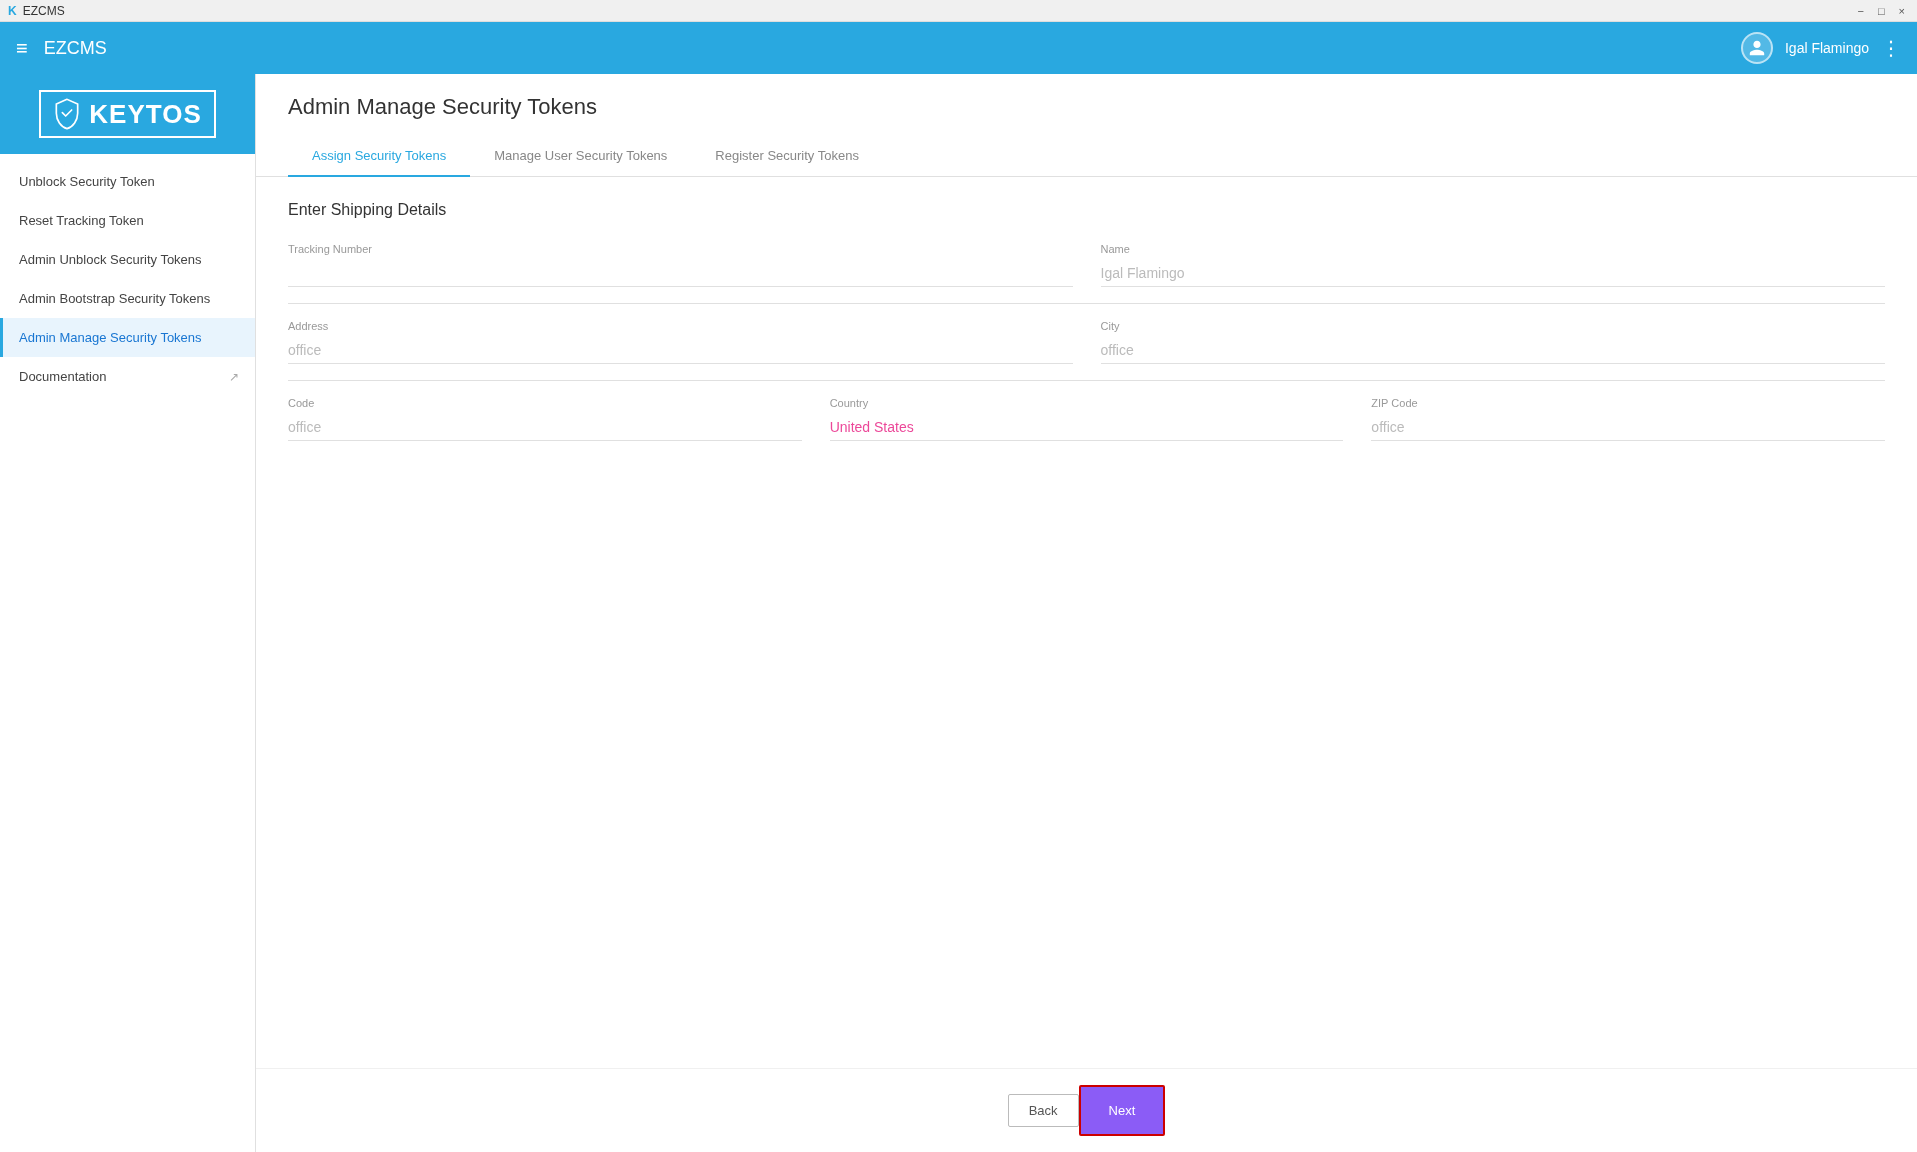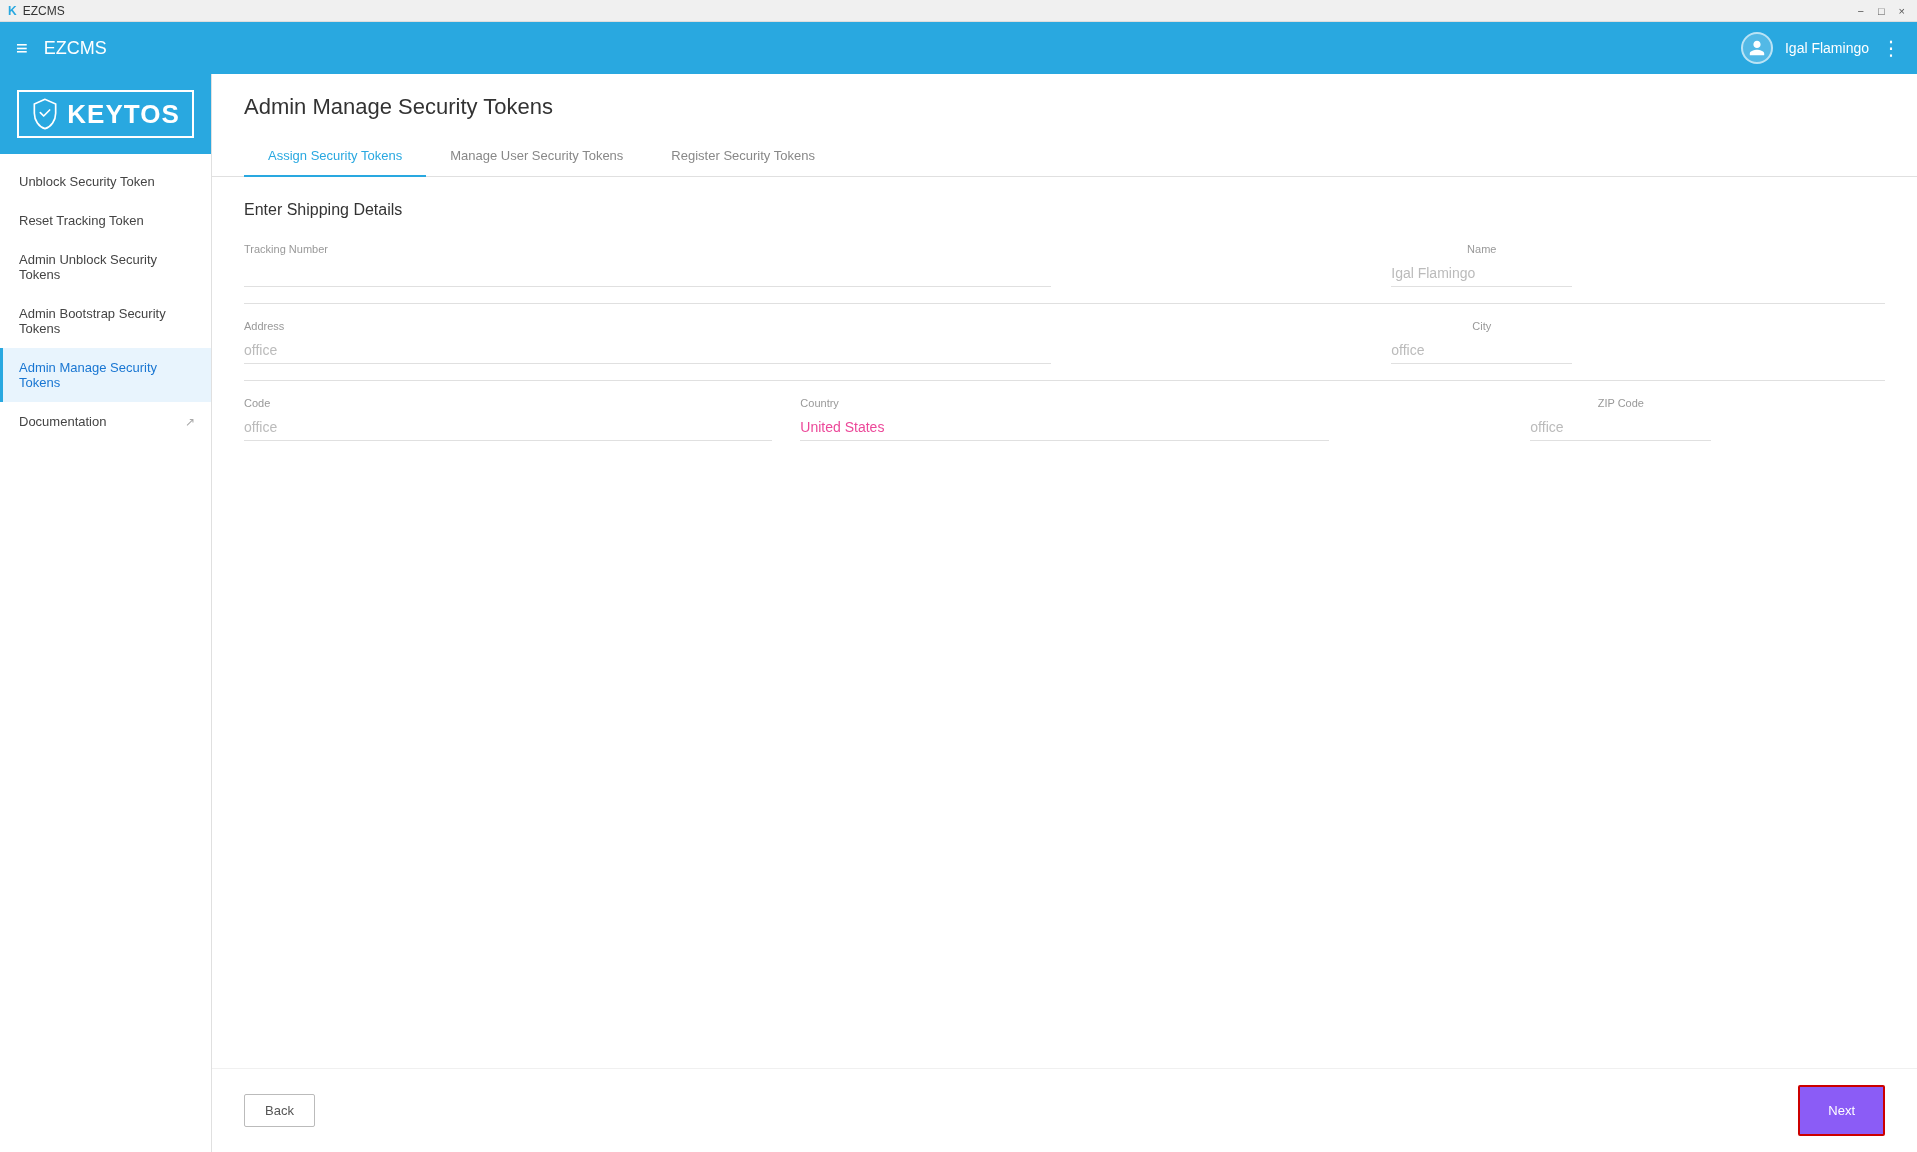--- a/index.html
+++ b/index.html
@@ -39,21 +39,21 @@
     .top-nav-right { display: flex; align-items: center; gap: 12px; }
     .user-avatar { width: 32px; height: 32px; border-radius: 50%; border: 2px solid rgba(255,255,255,0.6); background: rgba(255,255,255,0.2); display: flex; align-items: center; justify-content: center; font-size: 14px; }
     .user-name { font-size: 14px; }
     .dots-icon { font-size: 20px; cursor: pointer; }
 
     
     .main-layout { display: flex; flex: 1; overflow: hidden; }
 
     
     .sidebar {
-      width: 212px;
+      width: 256px;
       background: white;
       border-right: 1px solid #e0e0e0;
       display: flex;
       flex-direction: column;
       flex-shrink: 0;
     }
     .sidebar-logo {
       height: 80px;
       background: #29a8e0;
       display: flex;
@@ -116,29 +116,29 @@
 
     
     .form-area { flex: 1; padding: 24px 32px; overflow-y: auto; }
     .form-section-title { font-size: 16px; color: #333; margin-bottom: 24px; }
 
     .form-grid { display: flex; flex-direction: column; gap: 0; }
     .form-row { display: flex; gap: 4px; border-bottom: 1px solid #e0e0e0; padding-bottom: 16px; margin-bottom: 16px; }
     .form-row:last-child { border-bottom: none; }
 
     .form-field { flex: 1; display: flex; flex-direction: column; gap: 4px; padding-right: 24px; }
-    .form-field:last-child { padding-right: 0; align-items: center; }
+    .form-field:last-child { padding-right: 0; }
     .field-label { font-size: 11px; color: #999; }
     .field-value { font-size: 14px; color: #bbb; padding: 4px 0; border-bottom: 1px solid #e0e0e0; min-width: 180px; min-height: 28px; }
 
     
     .content-footer {
       padding: 16px 32px;
       display: flex;
-      justify-content: space-between;
+      justify-content: center;
       align-items: center;
       border-top: 1px solid #f0f0f0;
       background: white;
     }
     .btn-back {
       padding: 8px 20px;
       border: 1px solid #bbb;
       background: white;
       color: #555;
       font-size: 13px;

